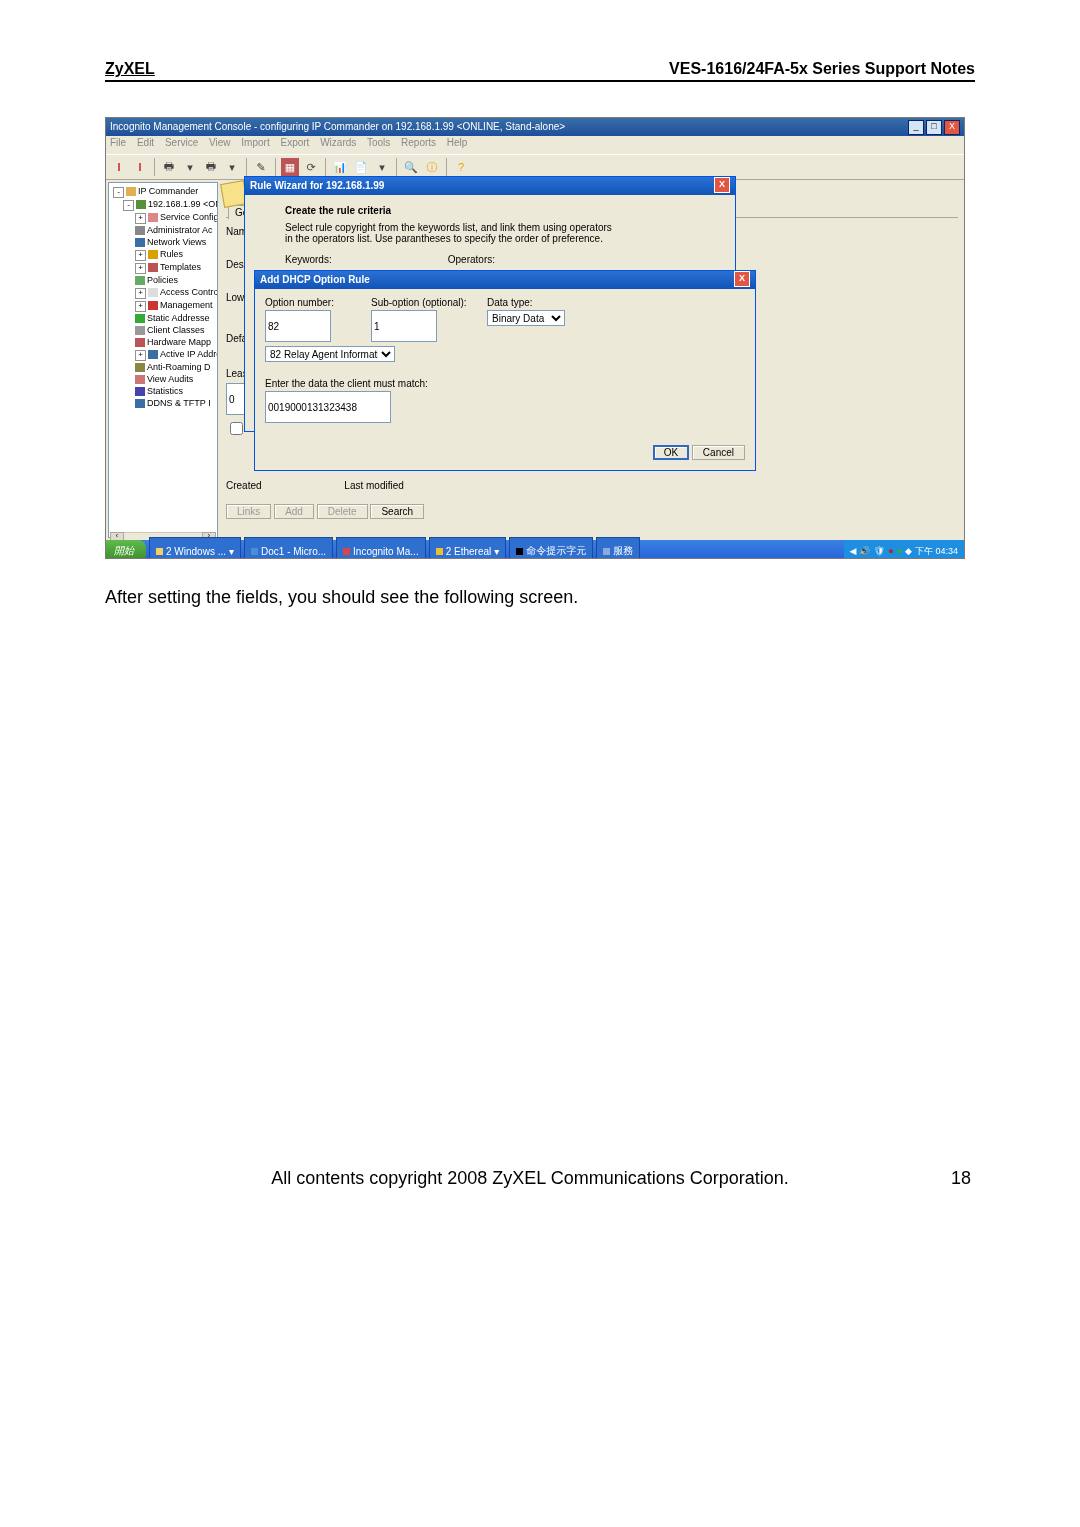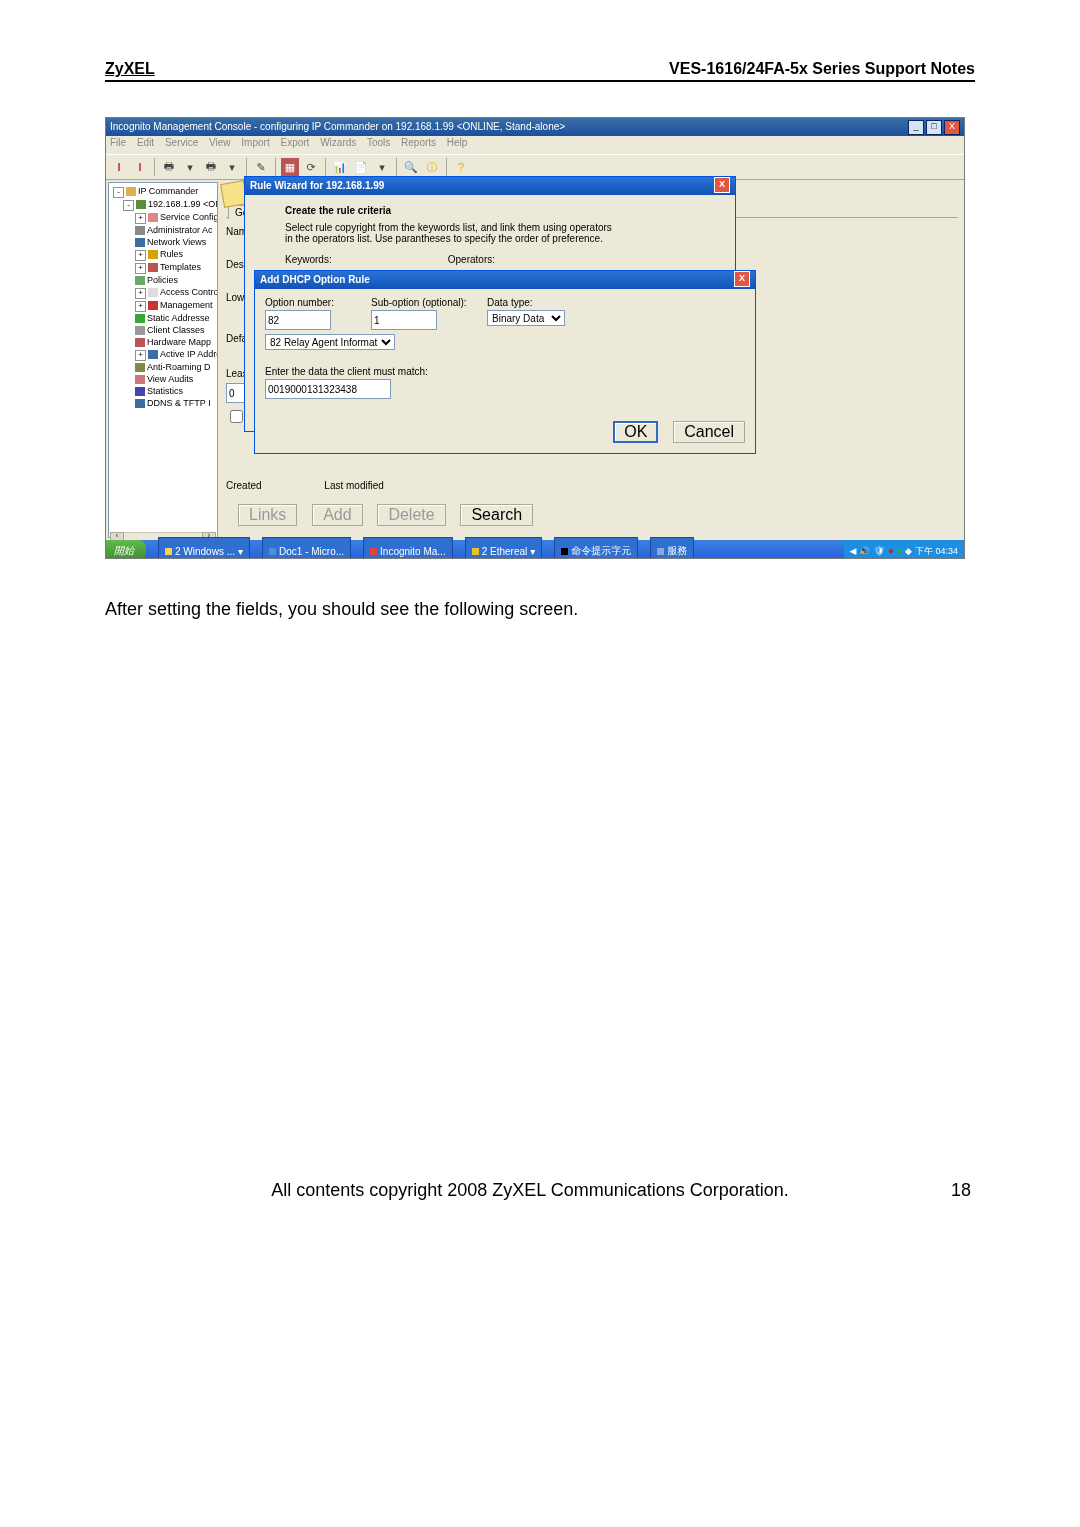--- a/index.html
+++ b/index.html
@@ -23,46 +23,46 @@
   .tree .nd.i2{padding-left:26px}
   .tree .exp{display:inline-block;width:9px;height:9px;border:1px solid #919191;text-align:center;line-height:7px;font-size:8px;margin-right:2px;background:#fff}
   .tree .ic{display:inline-block;width:10px;height:9px;margin-right:2px;vertical-align:middle}
   .content{flex:1;position:relative;background:#ece9d8;padding:4px 6px}
   .pencil{width:22px;height:22px;background:#f7e28a;border:1px solid #c0a040;position:absolute;left:2px;top:2px;transform:rotate(-10deg)}
   .panelTitle{font-weight:bold;margin-left:34px;margin-top:4px}
   .tabs{margin-top:8px;margin-left:2px;font-size:10px}
   .tabs span{border:1px solid #aca899;border-bottom:none;padding:1px 6px;background:#ece9d8;margin-right:-1px}
   .tabline{border-top:1px solid #aca899;margin-top:-1px}
   .lbl{font-size:10px;color:#000;margin-top:8px;display:inline-block;width:52px;vertical-align:top}
-  .inp{border:1px solid #7f9db9;background:#fff;font-size:10px;height:14px;padding:2px 2px}
+  .inp{border:1px solid #7f9db9;background:#fff;font-size:10px;height:14px;padding:8px 2px}
   .wizard{position:absolute;left:138px;top:58px;width:490px;border:1px solid #0054e3;background:#ece9d8}
   .wizhdr{background:linear-gradient(#2a72d4,#1153b6);color:#fff;height:18px;line-height:18px;padding:0 5px;display:flex;justify-content:space-between;font-weight:bold;font-size:10px}
   .redx{width:14px;height:14px;background:#e25742;color:#fff;text-align:center;line-height:13px;border:1px solid #fff;font-size:9px}
   .wizbody{padding:10px 18px 10px 40px;font-size:10px}
   .wiztitle{font-weight:bold;margin-bottom:6px}
   .wizbtns{text-align:right;padding:6px 12px;border-top:1px solid #aca899}
-  .btn{border:1px solid #aca899;background:#ece9d8;font-size:16px;padding:1px 10px;margin-left:12px;box-shadow:inset 1px 1px 0 #fff}
+  .btn{border:1px solid #aca899;background:#ece9d8;font-size:10px;padding:1px 10px;margin-left:0;box-shadow:inset 1px 1px 0 #fff}
   .btn.dis{color:#9a9a9a}
   .btn.active{border:2px solid #3169c6;padding:0 9px}
   .dhcp{position:absolute;left:148px;top:152px;width:500px;border:1px solid #0054e3;background:#ece9d8}
   .dhcpbody{padding:8px 10px 10px 10px;display:flex;gap:16px;font-size:10px;align-items:flex-start;flex-wrap:wrap}
   .col{display:flex;flex-direction:column;gap:2px}
   .sel{border:1px solid #7f9db9;background:#fff;font-size:10px;height:16px}
   .scrollbar{height:7px;background:#ece9d8;border-top:1px solid #cdc7b8;display:flex;align-items:center;position:absolute;bottom:18px;left:4px;width:106px}
   .sarrow{width:12px;height:7px;background:#dedacd;border:1px solid #aca899;font-size:7px;text-align:center;line-height:5px}
   .statusbar{position:absolute;bottom:0;left:0;right:0;height:16px;border-top:1px solid #aca899;display:flex;justify-content:flex-end;align-items:center;padding-right:4px;gap:2px}
   .lang{width:16px;height:13px;background:#3a6ea5;color:#fff;font-size:8px;text-align:center;line-height:13px}
   .qm{width:13px;height:13px;background:#316ac5;color:#fff;border-radius:2px;text-align:center;line-height:13px;font-size:9px}
   .taskbar{position:relative;height:22px;background:linear-gradient(#3a81e0,#245edb);display:flex;align-items:center;color:#fff;font-size:10px}
   .start{background:linear-gradient(#5fbb4a,#3a8a2b);height:22px;padding:0 12px 0 8px;display:flex;align-items:center;font-style:italic;font-weight:normal;border-radius:0 8px 8px 0}
-  .tbitem{height:18px;background:#2f6fd0;border:1px solid #1a4aa0;margin-left:12px;padding:4px 6px;display:flex;align-items:center;gap:3px}
+  .tbitem{height:18px;background:#2f6fd0;border:1px solid #1a4aa0;margin-left:3px;padding:4px 6px;display:flex;align-items:center;gap:3px}
   .tray{margin-left:auto;background:#1e8ee0;height:22px;display:flex;align-items:center;padding:0 6px;gap:3px;font-size:9px}
   .tri{width:7px;height:7px;background:currentColor}
   .lowrow{display:flex;align-items:center;gap:4px}
-  .caption{margin-top:40px;font-family:Arial,sans-serif;font-size:18px;color:#000}
+  .caption{margin-top:28px;font-family:Arial,sans-serif;font-size:18px;color:#000}
   .footer{margin-top:560px;display:flex;justify-content:space-between;font-size:18px;padding:0 4px}
 </style>
 </head>
 <body>
 
 <div class="page">
   <div class="hdr">
     <u>ZyXEL</u>
     <span>VES-1616/24FA-5x Series Support Notes</span>
   </div>
@@ -148,21 +148,21 @@
         <div style="margin-top:16px"><span class="lbl">Lease ti</span></div>
         <div class="lowrow" style="margin-top:4px">
           <input class="inp" style="width: 22px;" value="0">
         </div>
         <div class="lowrow" style="margin-top:4px">
           <input type="checkbox" style="">
           <span>Unli</span>
         </div>
 
         <div style="position:absolute;left:6px;top:300px">
-          <span style="margin-right:60px">Created</span>
+          <span style="margin-right:80px">Created</span>
           <span>Last modified</span>
         </div>
         <div style="position:absolute;left:6px;top:324px">
           <button class="btn dis">Links</button>
           <button class="btn dis">Add</button>
           <button class="btn dis">Delete</button>
           <button class="btn">Search</button>
         </div>
       </div>
     </div>

